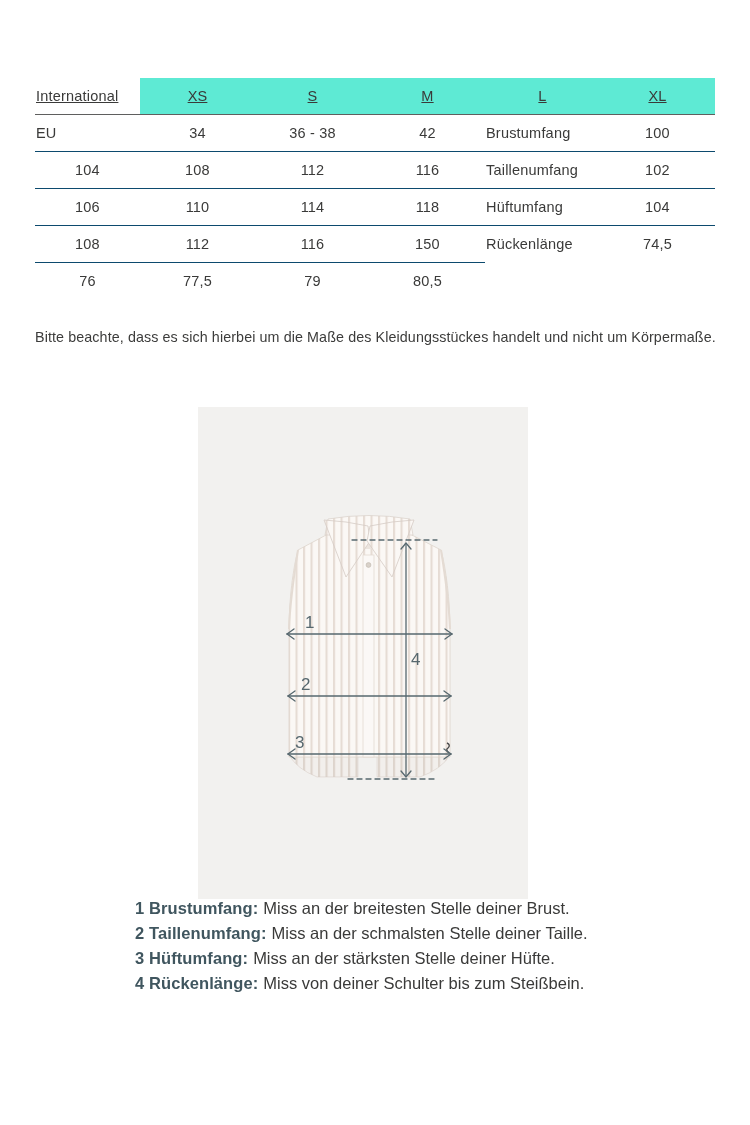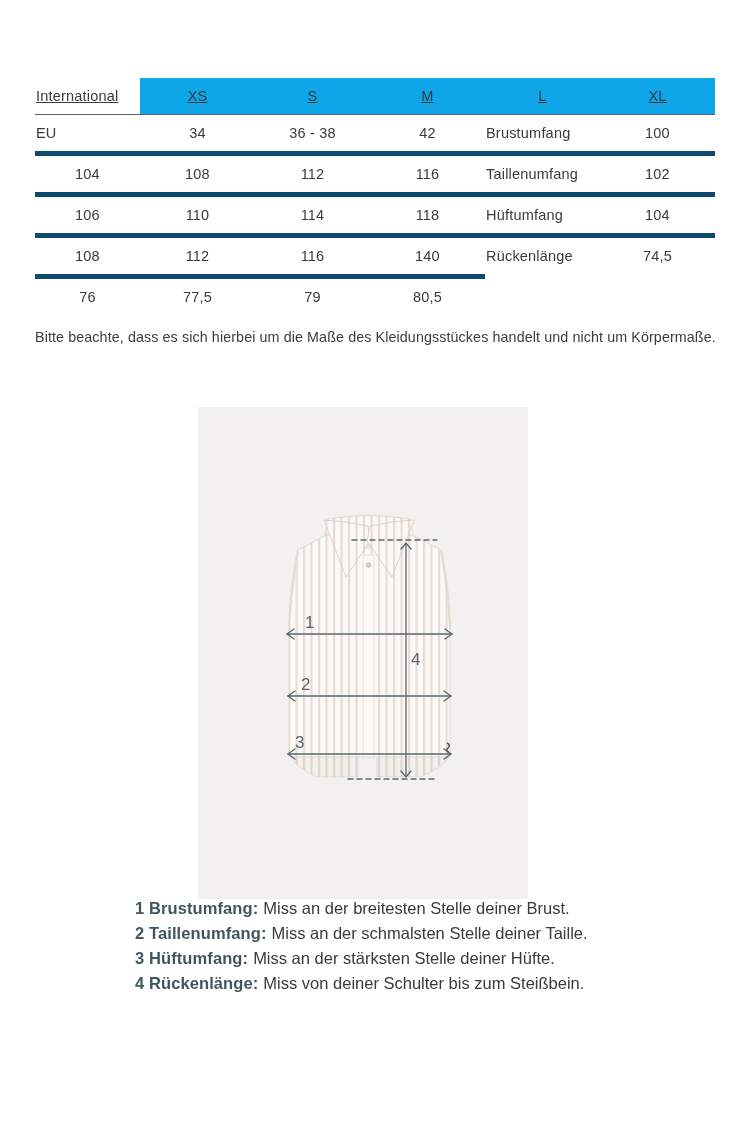--- a/index.html
+++ b/index.html
@@ -10,25 +10,25 @@
   }
 
   
   .size-table{
     position:absolute;left:35px;top:78px;width:680px;
     display:grid;grid-template-columns:105px repeat(5,1fr);
   }
   .cell{
     height:36px;display:flex;align-items:center;justify-content:center;
     font-size:14.5px;letter-spacing:.2px;color:#3a3a39;
-    border-bottom:5px solid #0c4a6e;
+    border-bottom:1px solid #0c4a6e;
   }
   .cell.row-label{justify-content:flex-start;padding-left:1px;}
   .cell.th{border-bottom:1px solid #5f5f5e;text-decoration:underline;}
-  .cell.th.shaded{background:#0ea5e9;}
+  .cell.th.shaded{background:#5eead4;}
   .cell.last-row{border-bottom:none;}
 
   
   .note{
     position:absolute;left:35px;top:313px;width:690px;
     font-size:14.3px;line-height:20px;color:#3c3c3b;letter-spacing:.1px;
   }
 
   
   .figure{
@@ -76,21 +76,21 @@
   <div class="cell">106</div>
   <div class="cell">110</div>
   <div class="cell">114</div>
   <div class="cell">118</div>
 
   <div class="cell row-label">Hüftumfang</div>
   <div class="cell">104</div>
   <div class="cell">108</div>
   <div class="cell">112</div>
   <div class="cell">116</div>
-  <div class="cell">140</div>
+  <div class="cell">150</div>
 
   <div class="cell row-label last-row">Rückenlänge</div>
   <div class="cell last-row">74,5</div>
   <div class="cell last-row">76</div>
   <div class="cell last-row">77,5</div>
   <div class="cell last-row">79</div>
   <div class="cell last-row">80,5</div>
 </div>
 
 <p class="note">Bitte beachte, dass es sich hierbei um die Maße des Kleidungsstückes handelt und nicht um Körpermaße.</p>

